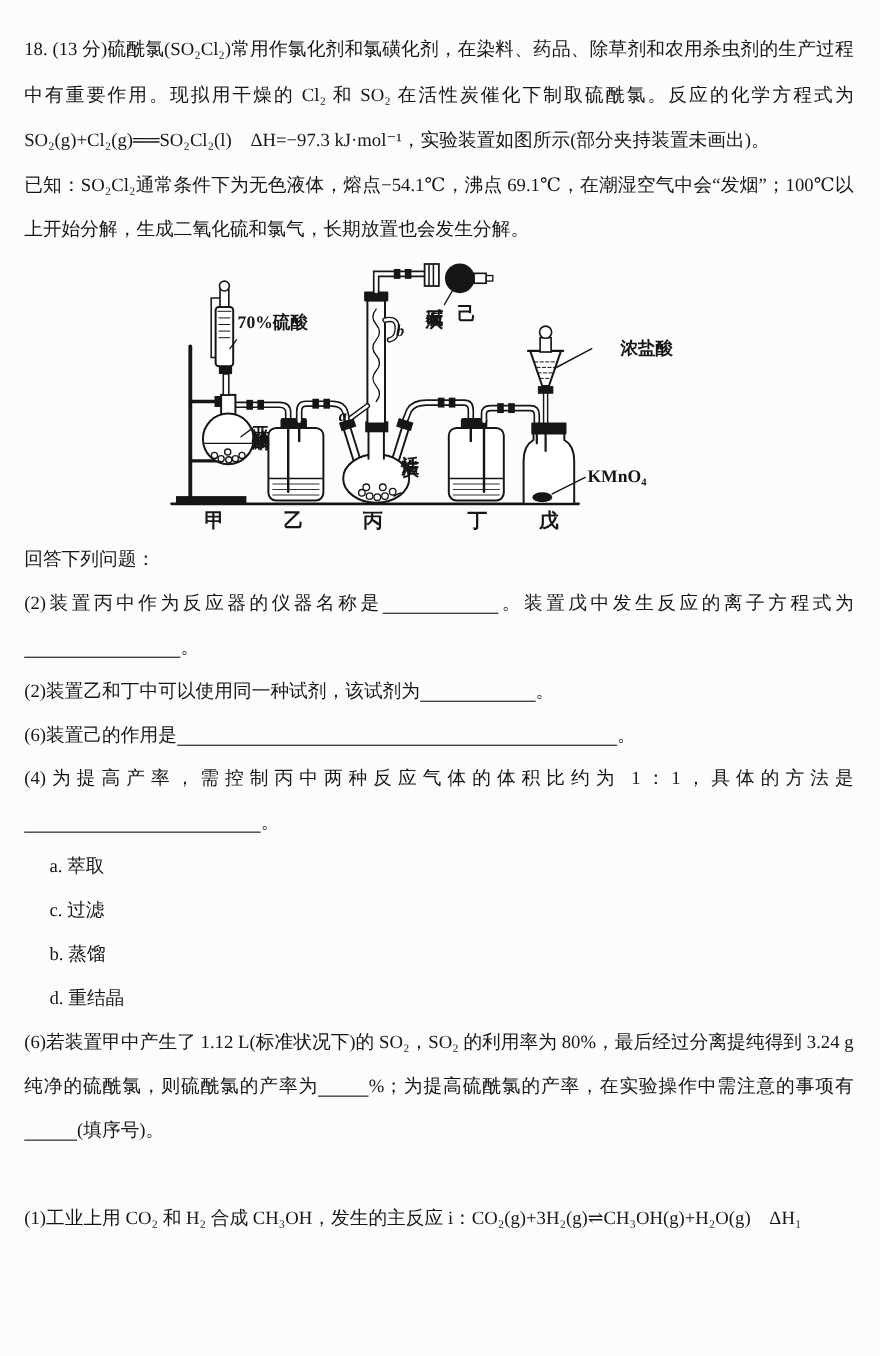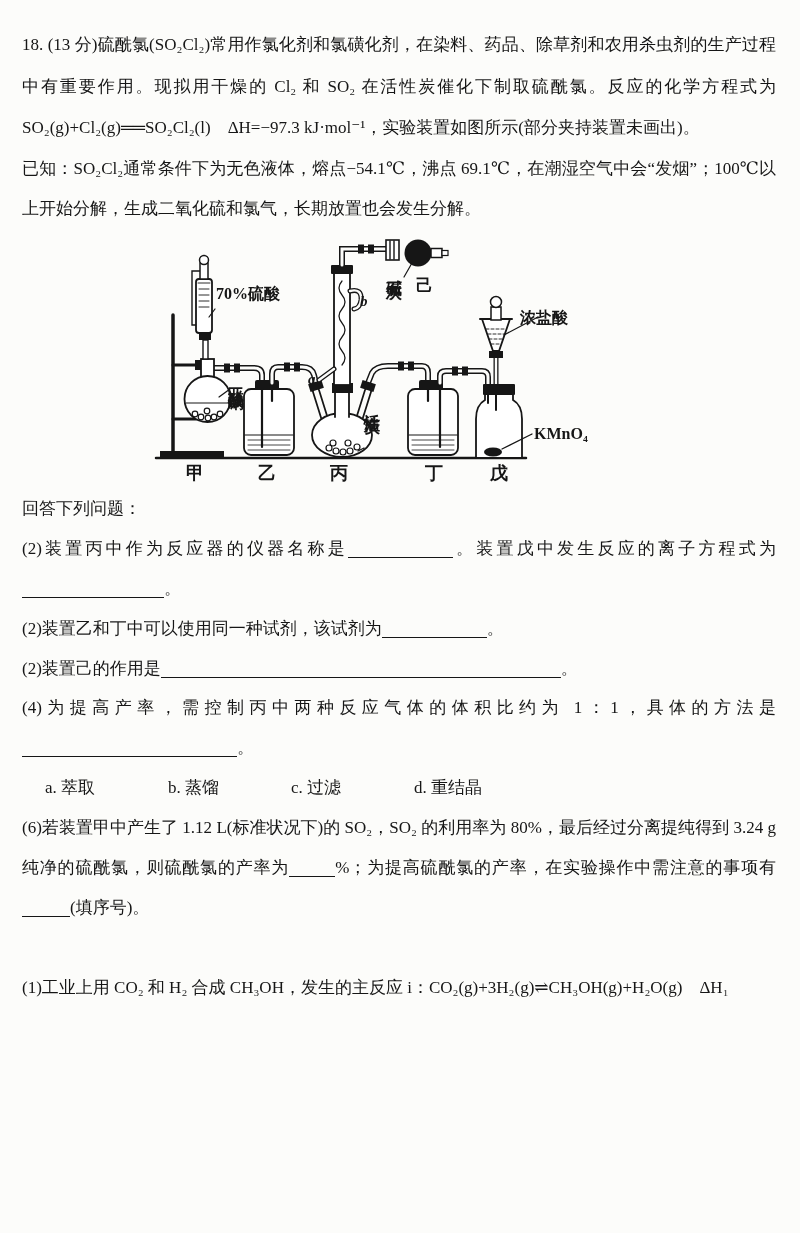--- a/index.html
+++ b/index.html
@@ -16,21 +16,21 @@
   .deq .d{font-size:11px;line-height:1;}
   .deq .e{font-size:15px;line-height:.65;letter-spacing:-1px;font-family:"DejaVu Sans",sans-serif;}
   
   .figure{position:relative;height:254px;margin:4px 0 2px 0;}
   .figure svg{position:absolute;left:130px;top:0;}
   .flabel{position:absolute;font-weight:700;font-size:16px;white-space:nowrap;line-height:1.1;}
   .vlabel{position:absolute;writing-mode:vertical-rl;text-orientation:upright;font-weight:700;font-size:16px;letter-spacing:2px;line-height:1;}
   .glabel{position:absolute;font-weight:700;font-size:18px;}
   .ablabel{position:absolute;font-style:italic;font-weight:700;font-size:15px;font-family:"Liberation Serif",serif;}
   
-  .opts{display:flex;padding-left:23px;line-height:2.35;}
+  .opts{display:flex;padding-left:23px;line-height:2.35;flex-direction:column;}
   .opts span{width:123px;}
   .q19block{margin-top:40px;}
   .notes{padding-left:12px;}
 </style>
 </head>
 <body>
 
 <div class="doc">
 
   <p class="intro">18. (13 分)硫酰氯(SO₂Cl₂)常用作氯化剂和氯磺化剂，在染料、药品、除草剂和农用杀虫剂的生产过程中有重要作用。现拟用干燥的 Cl₂ 和 SO₂ 在活性炭催化下制取硫酰氯。反应的化学方程式为 SO₂(g)+Cl₂(g)══SO₂Cl₂(l)　ΔH=−97.3 kJ·mol⁻¹，实验装置如图所示(部分夹持装置未画出)。</p>
@@ -183,47 +183,47 @@
         <line x1="336" y1="162" x2="336" y2="170" stroke-width="2"></line>
         <ellipse cx="341" cy="219" rx="9" ry="4.5" fill="#161616" stroke="none"></ellipse>
         <line x1="350" y1="216" x2="380" y2="201" stroke-width="1.3"></line>
       </g>
     </svg>
 
     <div class="flabel" style="left:194px;top:52px;">70%硫酸</div>
     <div class="vlabel" style="left:206px;top:142px;">亚硫酸钠</div>
     <div class="vlabel" style="left:364px;top:34px;">碱石灰</div>
     <div class="flabel" style="left:394px;top:44px;font-size:17px;">己</div>
-    <div class="flabel" style="left:498px;top:76px;text-align:center;">浓盐酸</div>
+    <div class="flabel" style="left:542px;top:76px;text-align:center;">浓盐酸</div>
     <div class="flabel" style="left:512px;top:192px;">KMnO₄</div>
     <div class="vlabel" style="left:342px;top:168px;">活性炭</div>
     <div class="ablabel" style="left:286px;top:138px;">a</div>
     <div class="ablabel" style="left:338px;top:60px;">b</div>
     <div class="glabel" style="left:164px;top:228px;">甲</div>
     <div class="glabel" style="left:236px;top:228px;">乙</div>
     <div class="glabel" style="left:308px;top:228px;">丙</div>
     <div class="glabel" style="left:403px;top:228px;">丁</div>
     <div class="glabel" style="left:468px;top:228px;">戊</div>
   </div>
 
   <p>回答下列问题：</p>
 
   <p><span>(2)装置丙中作为反应器的仪器名称是</span><span class="bl" style="width:105px;"></span><span>。装置戊中发生反应的离子方程式为</span><span class="bl" style="width:142px;"></span><span>。</span></p>
 
   <p><span>(2)装置乙和丁中可以使用同一种试剂，该试剂为</span><span class="bl" style="width:105px;"></span><span>。</span></p>
 
-  <p><span>(2)装置己的作用是</span><span class="bl" style="width:400px;"></span><span>。</span></p>
+  <p><span>(6)装置己的作用是</span><span class="bl" style="width:400px;"></span><span>。</span></p>
 
   <p><span>(4)为提高产率，需控制丙中两种反应气体的体积比约为 1：1，具体的方法是</span><span class="bl" style="width:215px;"></span><span>。</span></p>
 
 
   <div class="opts">
     <span>a. 萃取</span>
+    <span>c. 过滤</span>
     <span>b. 蒸馏</span>
-    <span>c. 过滤</span>
     <span>d. 重结晶</span>
   </div>
 
   <p><span>(6)若装置甲中产生了 1.12 L(标准状况下)的 SO₂，SO₂ 的利用率为 80%，最后经过分离提纯得到 3.24 g 纯净的硫酰氯，则硫酰氯的产率为</span><span class="bl" style="width:46px;"></span><span>%；为提高硫酰氯的产率，在实验操作中需注意的事项有</span><span class="bl" style="width:48px;"></span><span>(填序号)。</span></p>
 
 
   <div class="q19block">
     <p>(1)工业上用 CO₂ 和 H₂ 合成 CH₃OH，发生的主反应 i：CO₂(g)+3H₂(g)⇌CH₃OH(g)+H₂O(g)　ΔH₁</p>
 
   </div>

